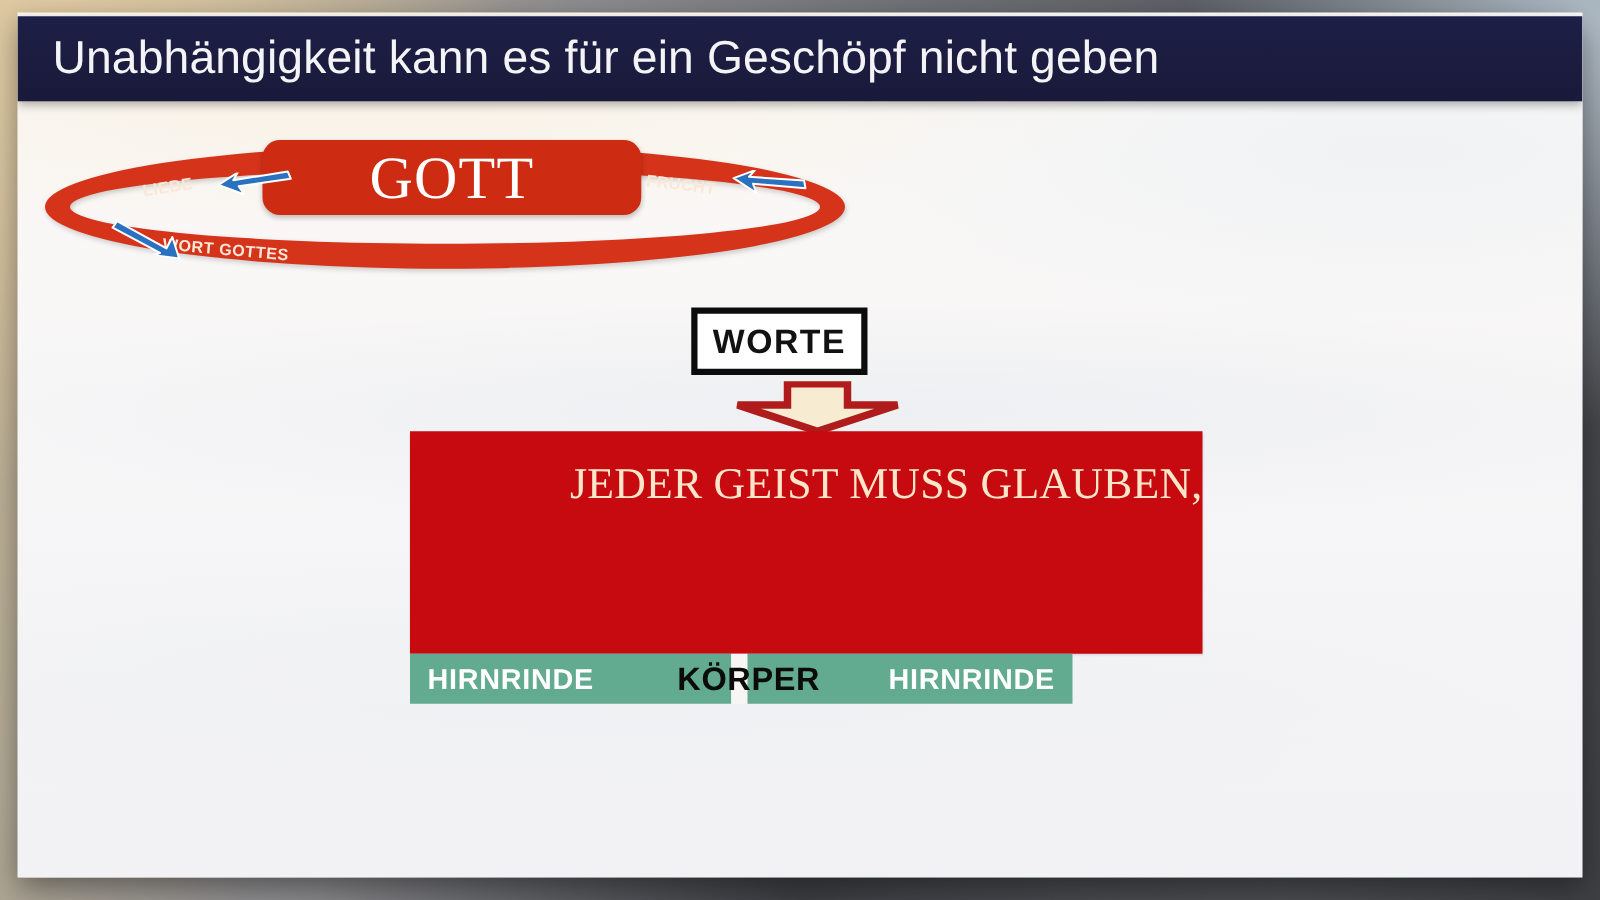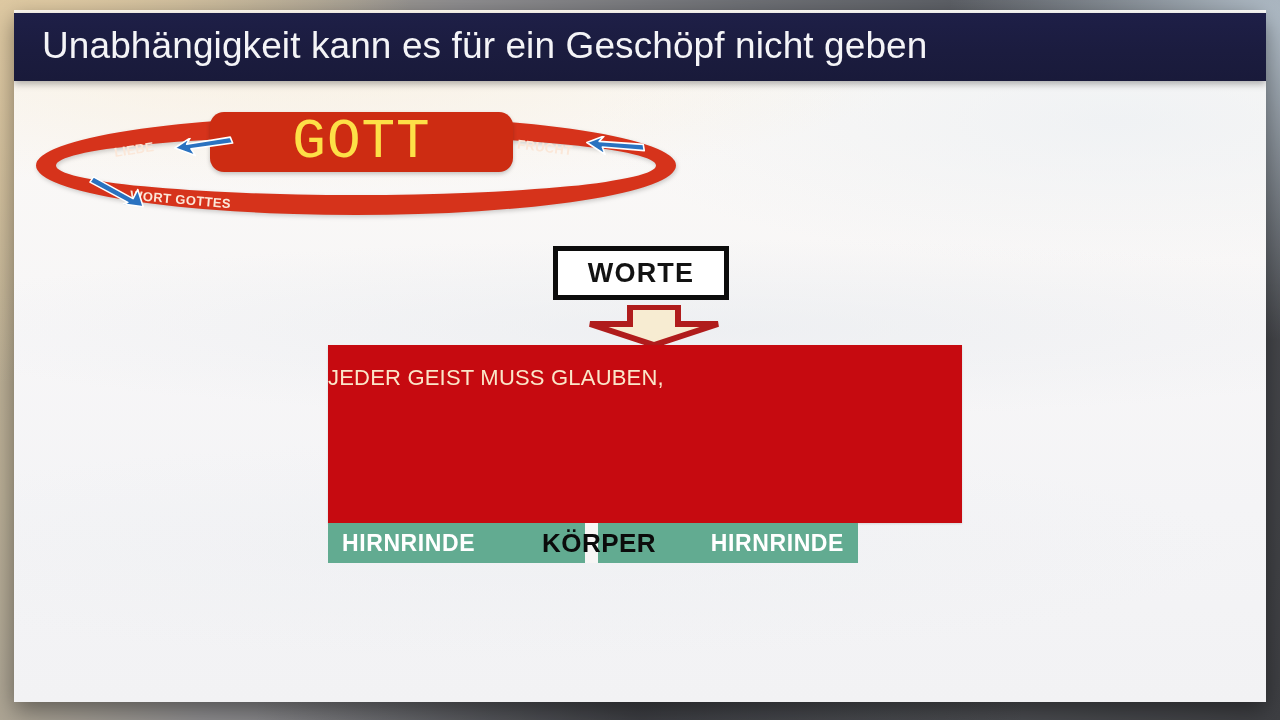--- a/index.html
+++ b/index.html
@@ -108,25 +108,25 @@
     background: #cd2c12;
     border-radius: 14px;
     box-shadow: 0 2px 4px rgba(0,0,0,0.22);
   }
   #gott-label {
     position: absolute;
     inset: 0;
     display: flex;
     align-items: center;
     justify-content: center;
-    color: #fde047;
-    font-size: 56px;
+    color: #ffffff;
+    font-size: 48px;
     font-weight: 300;
     letter-spacing: 1px;
-    font-family: Liberation Mono, monospace;
+    font-family: Liberation Serif, serif;
   }
 
   .cycle-label {
     position: absolute;
     color: #fbe7d8;
     font-size: 13px;
     font-weight: 700;
     letter-spacing: 0.4px;
     white-space: nowrap;
     font-family: "Liberation Sans", sans-serif;
@@ -138,21 +138,21 @@
   .cycle-arrow { position: absolute; }
   #arrow-liebe  { left: 137px; top: 27px;  transform: rotate(-4deg); }
   #arrow-wort   { left: 50px;  top: 70px;  transform: rotate(16deg); }
   #arrow-frucht { left: 548px; top: 28px;  transform: rotate(9deg); }
 
   
   #worte-box {
     position: absolute;
     left: 539px;
     top: 236px;
-    width: 176px;
+    width: 141px;
     height: 54px;
     background: #ffffff;
     border: 5px solid #0c0c0c;
     box-sizing: border-box;
     display: flex;
     align-items: center;
     justify-content: center;
   }
   #worte-label {
     color: #121212;
@@ -178,27 +178,27 @@
     width: 634px;
     height: 178px;
     background: #c60a10;
     box-shadow: 0 1px 2px rgba(0,0,0,0.12);
   }
   #geist-statement {
     position: absolute;
     left: 0;
     right: 0;
     top: 17px;
-    text-align: left;
+    text-align: right;
     color: #fbe6c9;
-    font-size: 22px;
+    font-size: 35px;
     font-weight: 400;
     line-height: 1.42;
     letter-spacing: 0.2px;
-    font-family: Liberation Sans, sans-serif;
+    font-family: Liberation Serif, serif;
   }
   .statement-line { display: block; }
   #geist-title {
     position: absolute;
     left: 12px;
     bottom: 14px;
     color: #ffffff;
     font-size: 33px;
     font-weight: 700;
     letter-spacing: 0.5px;

